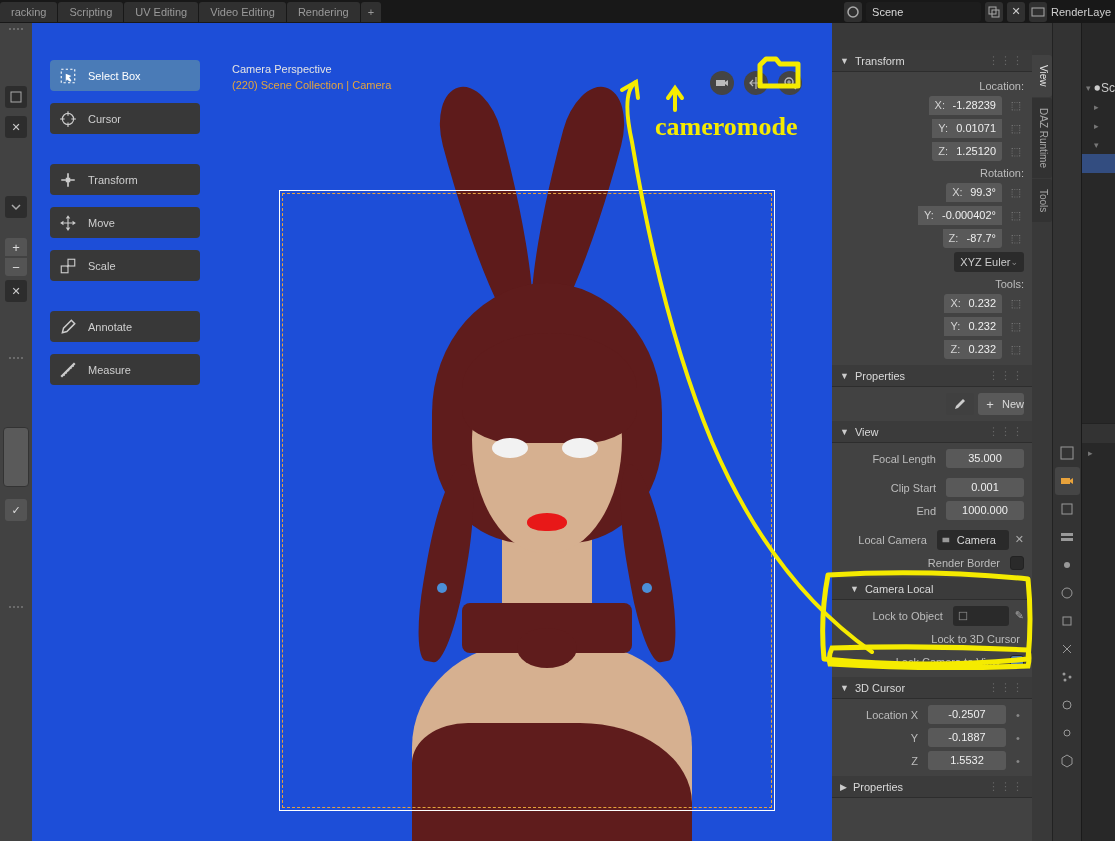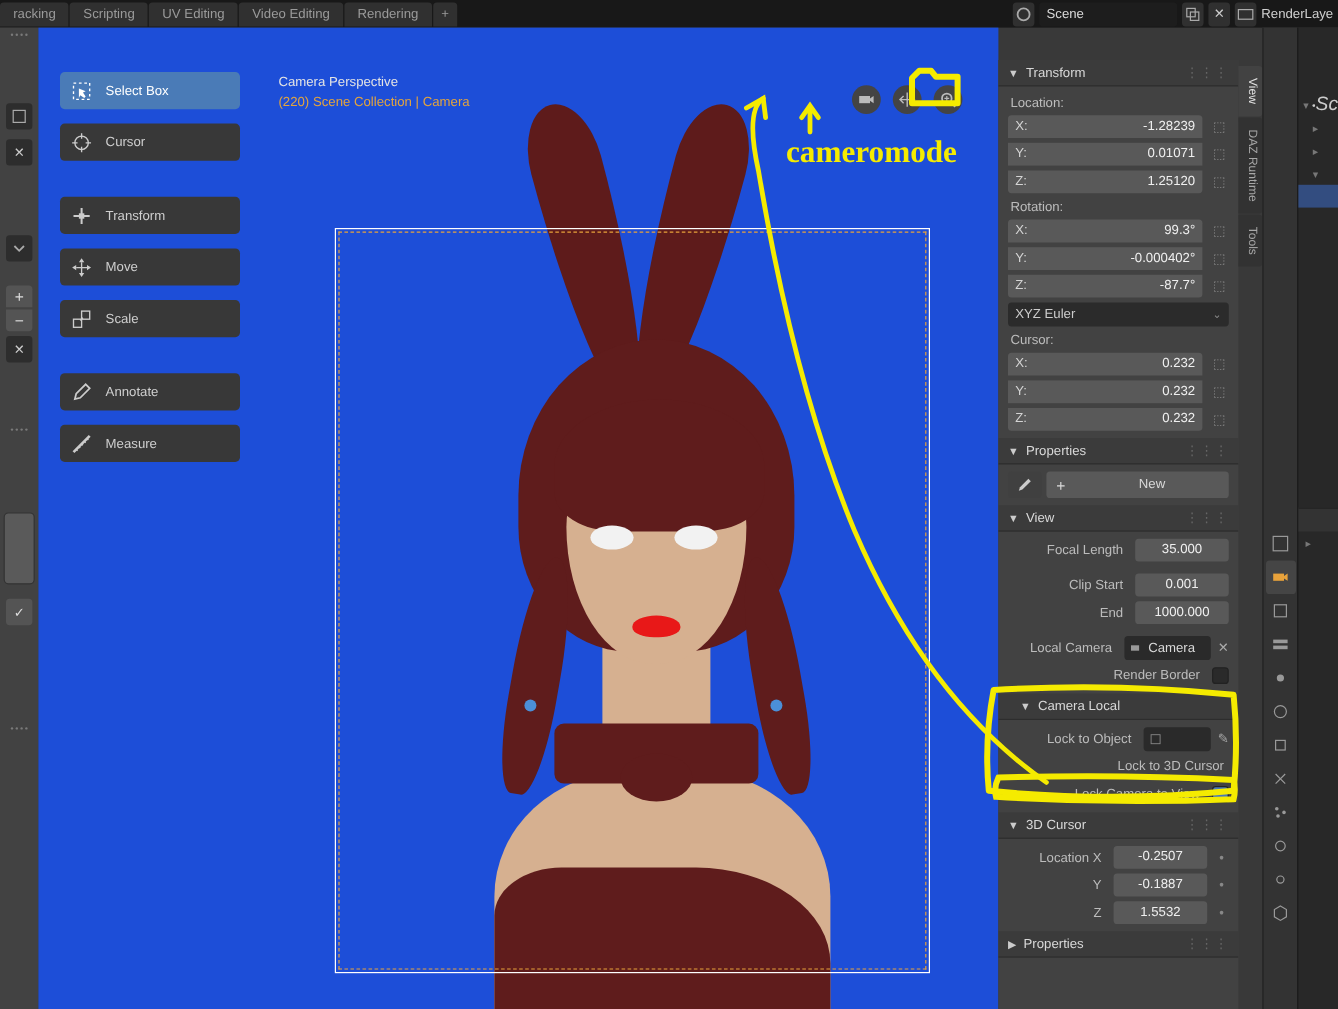--- a/index.html
+++ b/index.html
@@ -65,21 +65,21 @@
 .pigtail.r { left:295px; top:380px; transform:rotate(-10deg); }
 .bead { position:absolute; width:10px; height:10px; background:#4b8fd8; border-radius:50%; }
 .bead.l { left:105px; top:500px; }
 .bead.r { left:310px; top:500px; }
 
 
 .nprops { position:absolute; right:83px; top:50px; width:200px; bottom:0; background:#424242; display:flex; flex-direction:column; overflow:hidden; }
 .np-section-head { background:#3b3b3b; height:22px; display:flex; align-items:center; padding:0 8px; gap:6px; border-bottom:1px solid #2d2d2d; cursor:pointer; }
 .np-section-head .tri { font-size:9px; color:#ccc; }
 .np-section-head .grip { margin-left:auto; color:#666; letter-spacing:1px; }
-.np-body { padding:6px 8px; display:flex; flex-direction:column; gap:4px; }
+.np-body { padding:6px 8px; display:flex; flex-direction:column; gap:4px;align-items:flex-end; }
 .np-label { color:#bcbcbc; margin:2px 0 0 2px; }
 .xyz-row { display:flex; align-items:center; height:19px; gap:6px; }
 .xyz-field { flex:1; display:flex; height:19px; background:#595959; border-radius:3px; }
 .xyz-field.first { border-radius:3px 3px 0 0; }
 .xyz-field.mid { border-radius:0; }
 .xyz-field.last { border-radius:0 0 3px 3px; }
 .xyz-k { width:24px; padding-left:6px; color:#d4d4d4; line-height:19px; }
 .xyz-v { flex:1; text-align:right; padding-right:6px; color:#efefef; line-height:19px; }
 .lock { width:16px; height:16px; display:flex; align-items:center; justify-content:center; color:#888; }
 .dd { height:20px; background:#2b2b2b; border-radius:3px; display:flex; align-items:center; padding:0 6px; color:#ccc; }
@@ -106,21 +106,21 @@
 .rstrip .ptab { width:25px; height:28px; display:flex; align-items:center; justify-content:center; border-radius:3px; color:#9a9a9a; cursor:pointer; }
 .rstrip .ptab.active { background:#454545; color:#e8a23b; }
 .rstrip-top { position:absolute; right:34px; top:55px; width:29px; display:flex; flex-direction:column; align-items:center; gap:10px; }
 .rstrip-top .drop { width:22px; height:22px; background:#444; border-radius:3px; }
 
 
 .outliner { position:absolute; right:0; top:23px; width:34px; bottom:0; background:#282828; border-left:1px solid #1a1a1a; }
 .outliner .row { height:19px; display:flex; align-items:center; padding-left:4px; }
 .outliner .row.sel { background:#334d80; }
 .outliner .tri { font-size:9px; color:#777; margin-right:2px; }
-.outliner .txt { color:#ccc; font-size:16px; white-space:nowrap;font-style:italic; }
+.outliner .txt { color:#ccc; font-size:12px; white-space:nowrap; }
 
 
 .anno { position:absolute; pointer-events:none; }
 .anno.txt1 { left:655px; top:112px; color:#f5eb00; font-size:26px; font-weight:bold; font-family:'Comic Sans MS',cursive; }
 
 svg.icon { width:16px; height:16px; }
 </style>
 </head>
 <body>
 
@@ -371,21 +371,21 @@
           <span class="xyz-k">Z:</span>
           <span class="xyz-v">-87.7°</span>
         </div>
         <span class="lock">⬚</span>
       </div>
     <div class="dd">
         <span>XYZ Euler</span>
         <span class="chev">⌄</span>
       </div>
 
-    <div class="np-label">Cursor:</div>
+    <div class="np-label">Tools:</div>
     <div class="xyz-row">
         <div class="xyz-field first">
           <span class="xyz-k">X:</span>
           <span class="xyz-v">0.232</span>
         </div>
         <span class="lock">⬚</span>
       </div>
     <div class="xyz-row">
         <div class="xyz-field mid">
           <span class="xyz-k">Y:</span>

